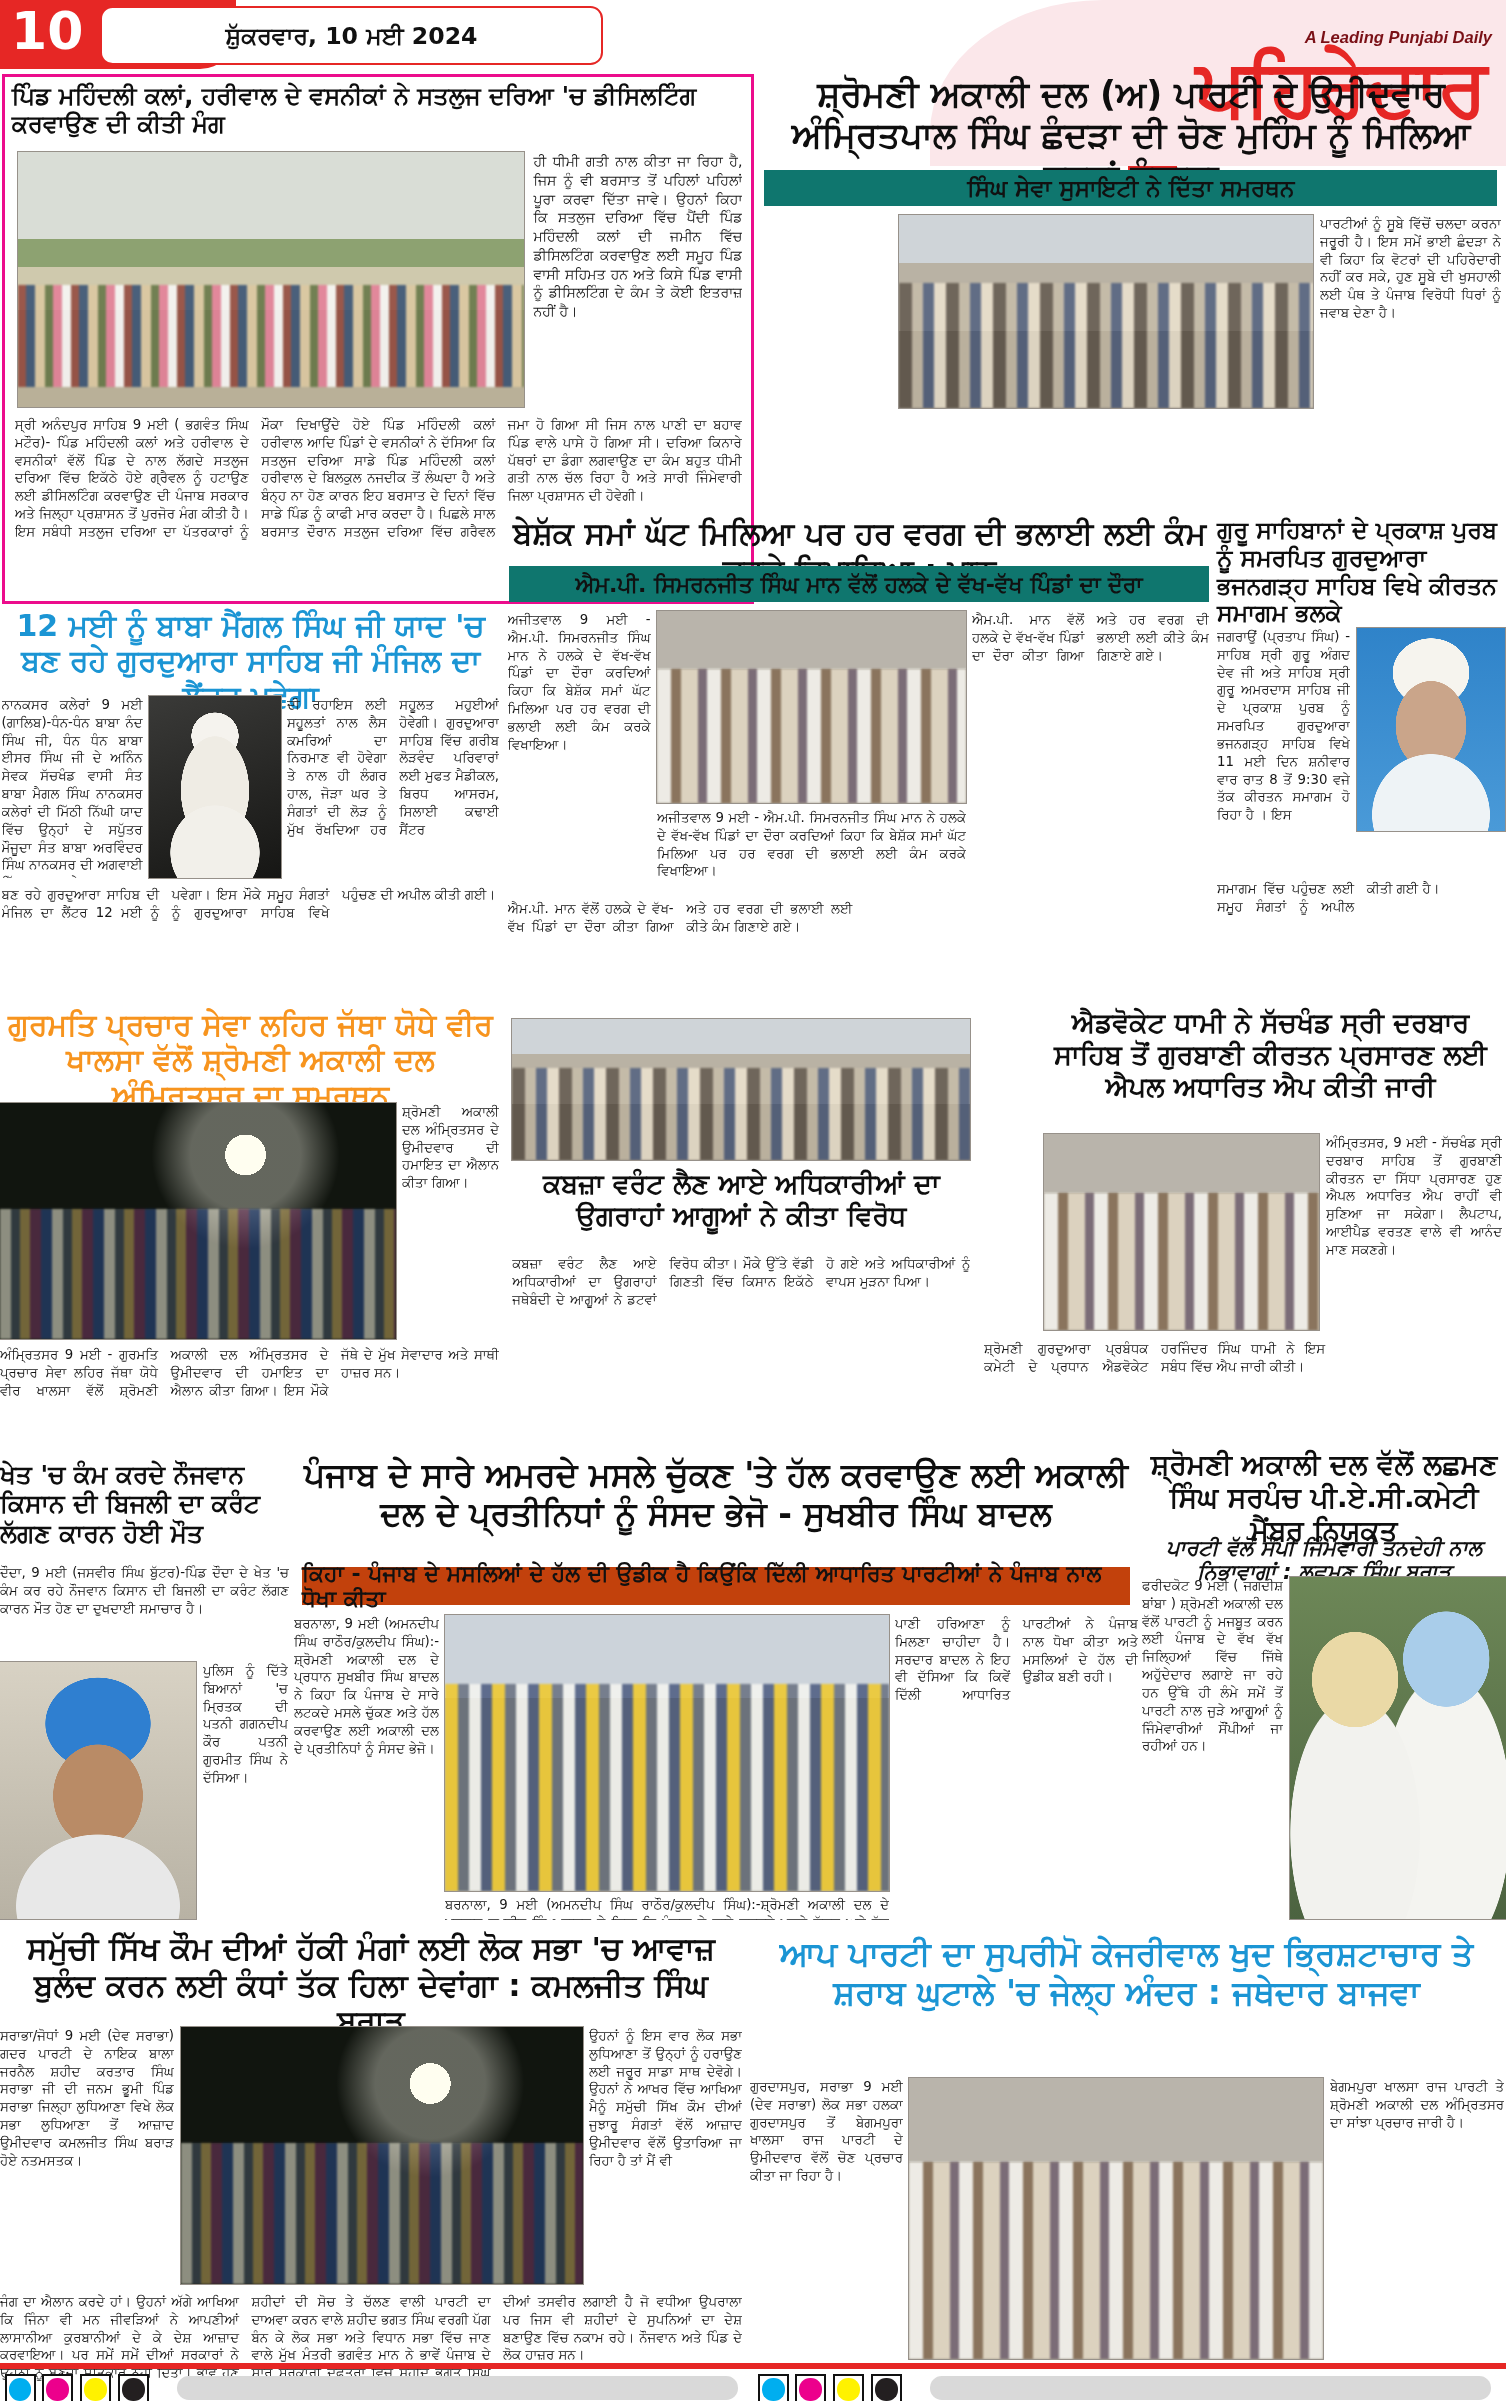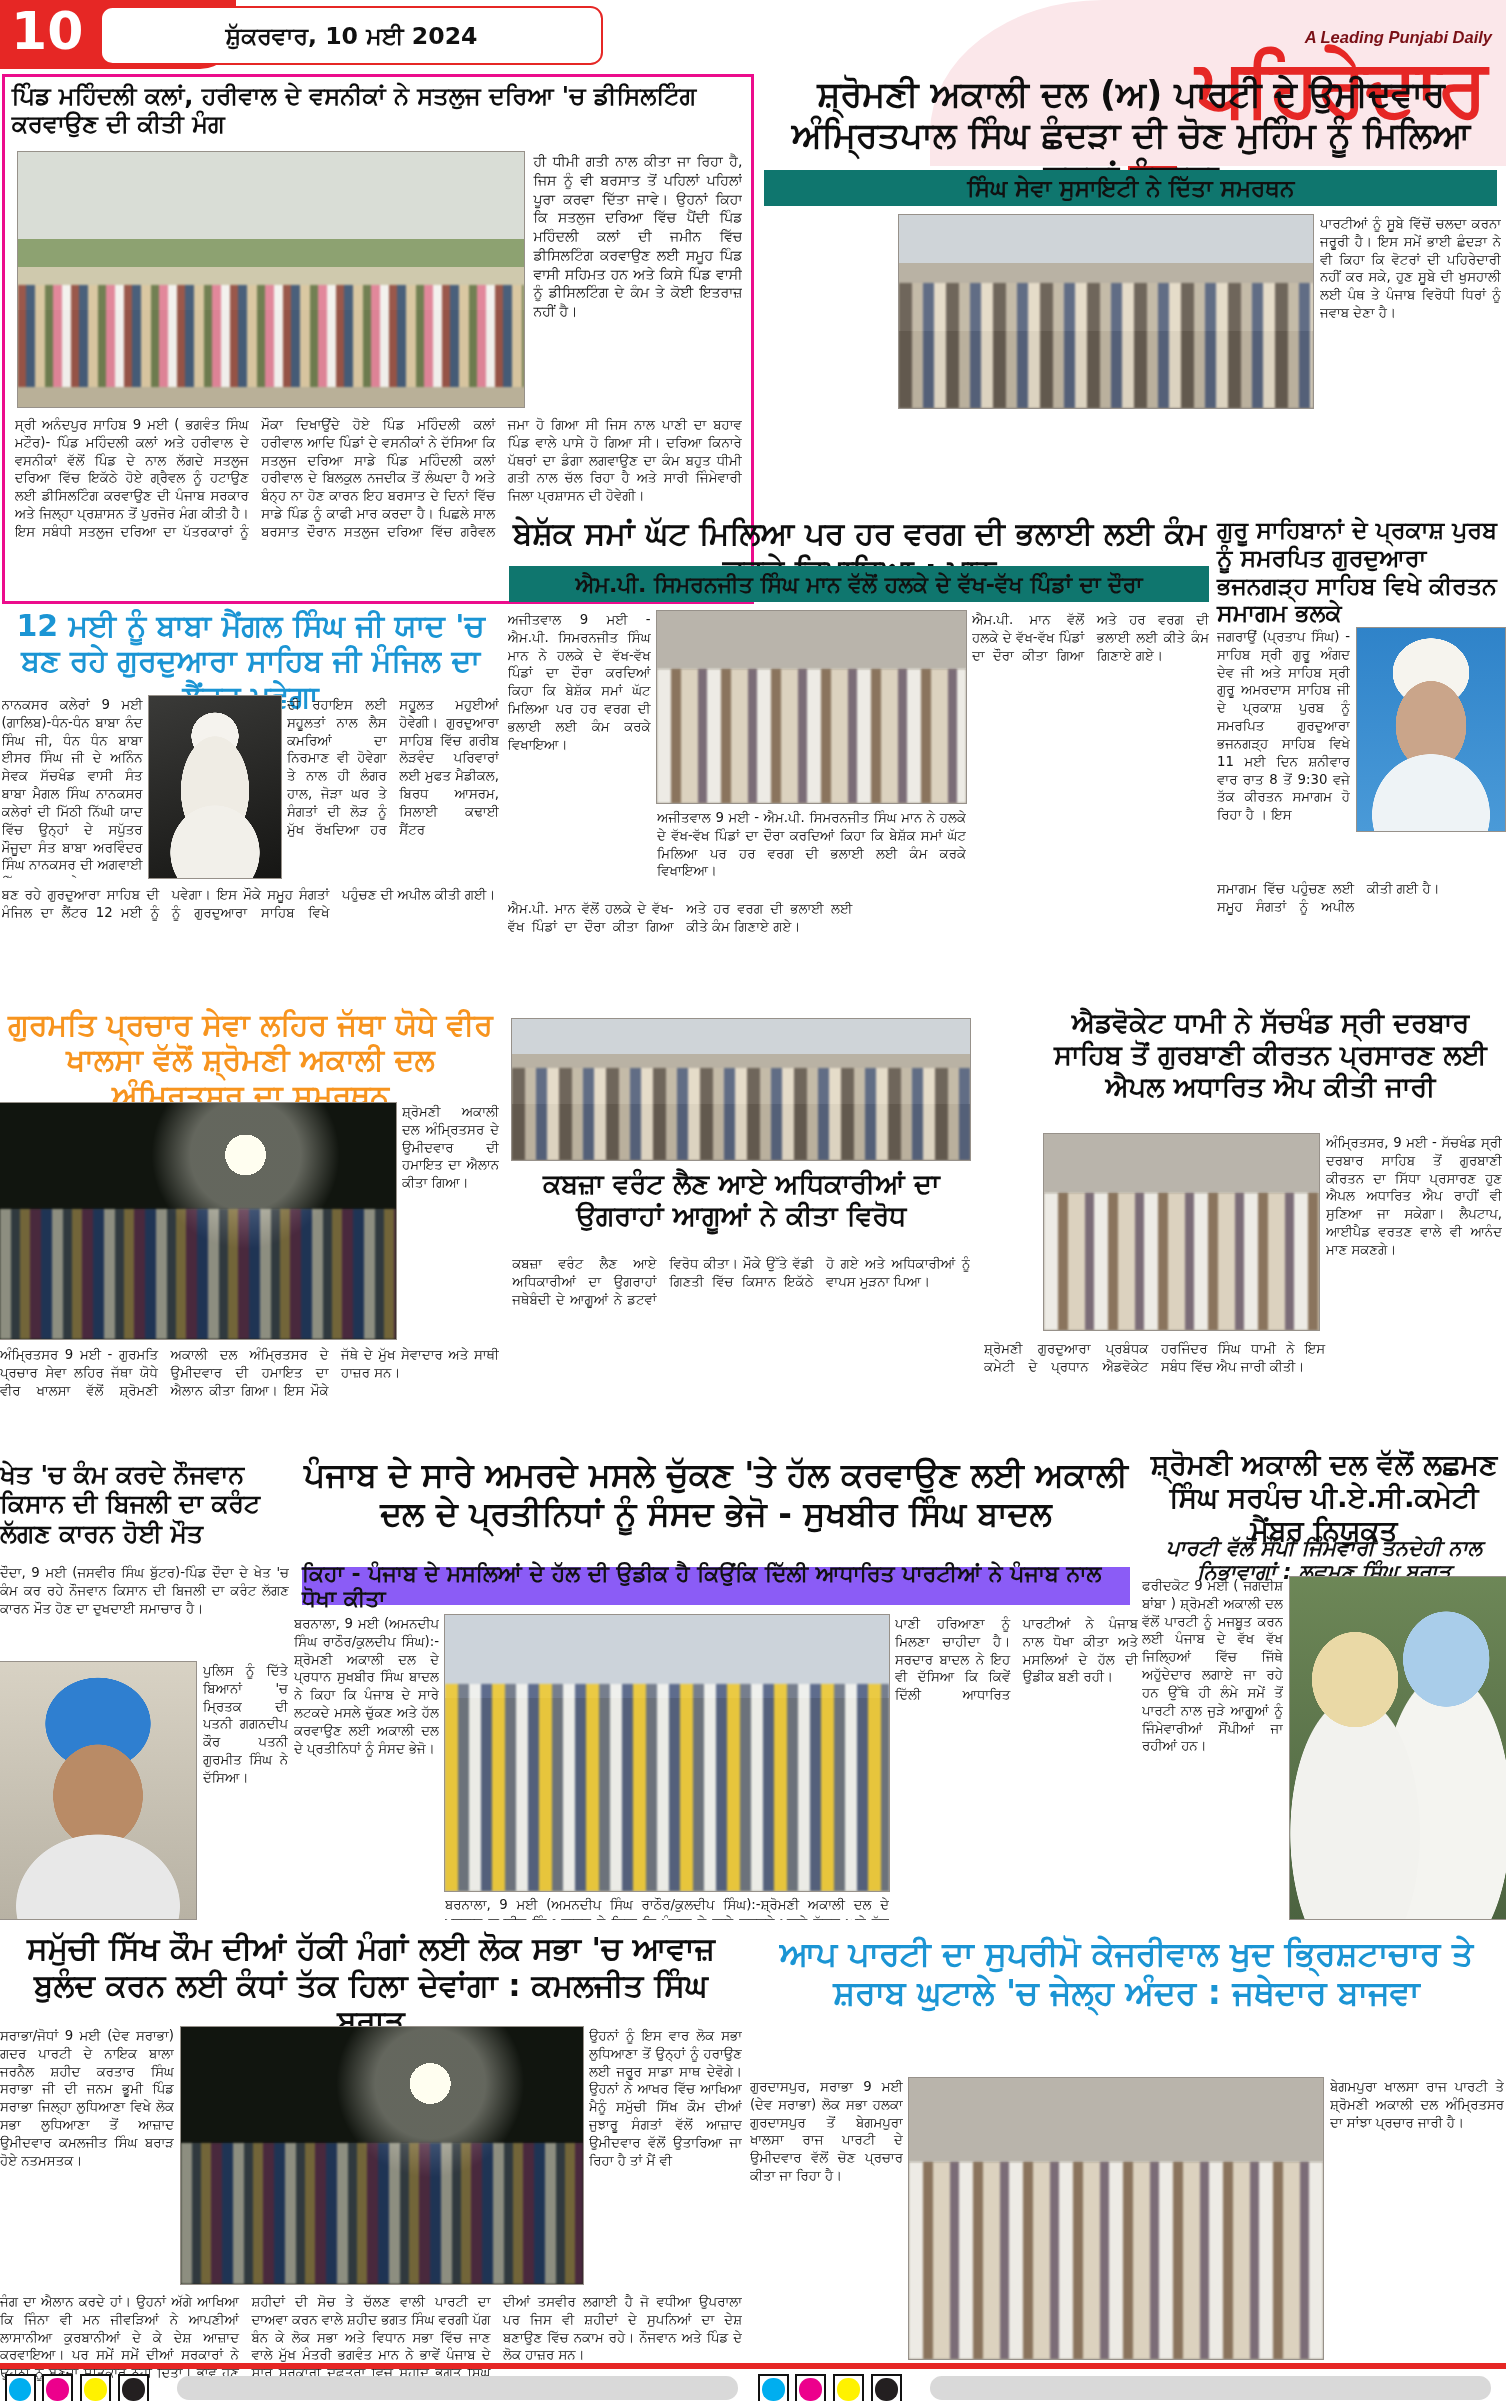--- a/index.html
+++ b/index.html
@@ -45,21 +45,21 @@
     background:repeating-linear-gradient(90deg,rgba(240,200,40,.85) 0 12.6px,rgba(60,70,90,.6) 12.6px 23.6px,rgba(245,245,240,.85) 23.6px 36px,rgba(20,40,90,.6) 36px 47px)}
   .ph-baba{background:radial-gradient(ellipse 34% 26% at 50% 86%,#f2f0ea 0 99%,transparent 100%),radial-gradient(ellipse 26% 30% at 50% 52%,#efece4 0 99%,transparent 100%),radial-gradient(ellipse 18% 13% at 50% 22%,#f5f3ee 0 99%,transparent 100%),linear-gradient(160deg,#3a3a38,#161614)}
   .ph-man-blue{background:radial-gradient(ellipse 40% 30% at 50% 92%,#eef3f6 0 99%,transparent 100%),radial-gradient(ellipse 24% 22% at 50% 48%,#caa58a 0 99%,transparent 100%),radial-gradient(ellipse 26% 17% at 50% 22%,#f6f4ee 0 99%,transparent 100%),linear-gradient(180deg,#2f83c9,#4a9ad8)}
   .ph-farmer{background:radial-gradient(ellipse 42% 28% at 50% 95%,#e8e8e8 0 99%,transparent 100%),radial-gradient(ellipse 23% 20% at 50% 52%,#b98b66 0 99%,transparent 100%),radial-gradient(ellipse 27% 18% at 50% 24%,#2f7fd0 0 99%,transparent 100%),linear-gradient(180deg,#d8d2c4,#b8b2a4)}
   .ph-two-men{background:radial-gradient(ellipse 20% 14% at 30% 30%,#ead9a6 0 99%,transparent 100%),radial-gradient(ellipse 20% 14% at 72% 24%,#a9cdea 0 99%,transparent 100%),radial-gradient(ellipse 30% 40% at 30% 75%,#f2f2ee 0 99%,transparent 100%),radial-gradient(ellipse 30% 42% at 72% 70%,#f4f4f0 0 99%,transparent 100%),linear-gradient(180deg,#6d8757,#4c6340)}
   
   .box-magenta{border:3.1px solid #ec0c8c}
   .hl-blue{color:#1b95d4}
   .hl-orange{color:#f7941e}
   .bar-green{background:#0f766e}
-  .bar-yellow{background:#8b5cf6}
+  .bar-yellow{background:#c2410c}
   .sub-italic{font-style:italic;font-weight:bold;text-align:center}
   
   .foot-rule{background:#e62725}
   .swatch{position:absolute;width:27px;height:27px;border:2.4px solid #111;background:#fff}
   .swatch i{position:absolute;left:2.4px;top:2.4px;right:2.4px;bottom:2.4px;border-radius:50%}
   .graybar{position:absolute;height:23.6px;background:#d9d9d9;border-radius:11.8px}
 </style>
 </head>
 <body>
 

